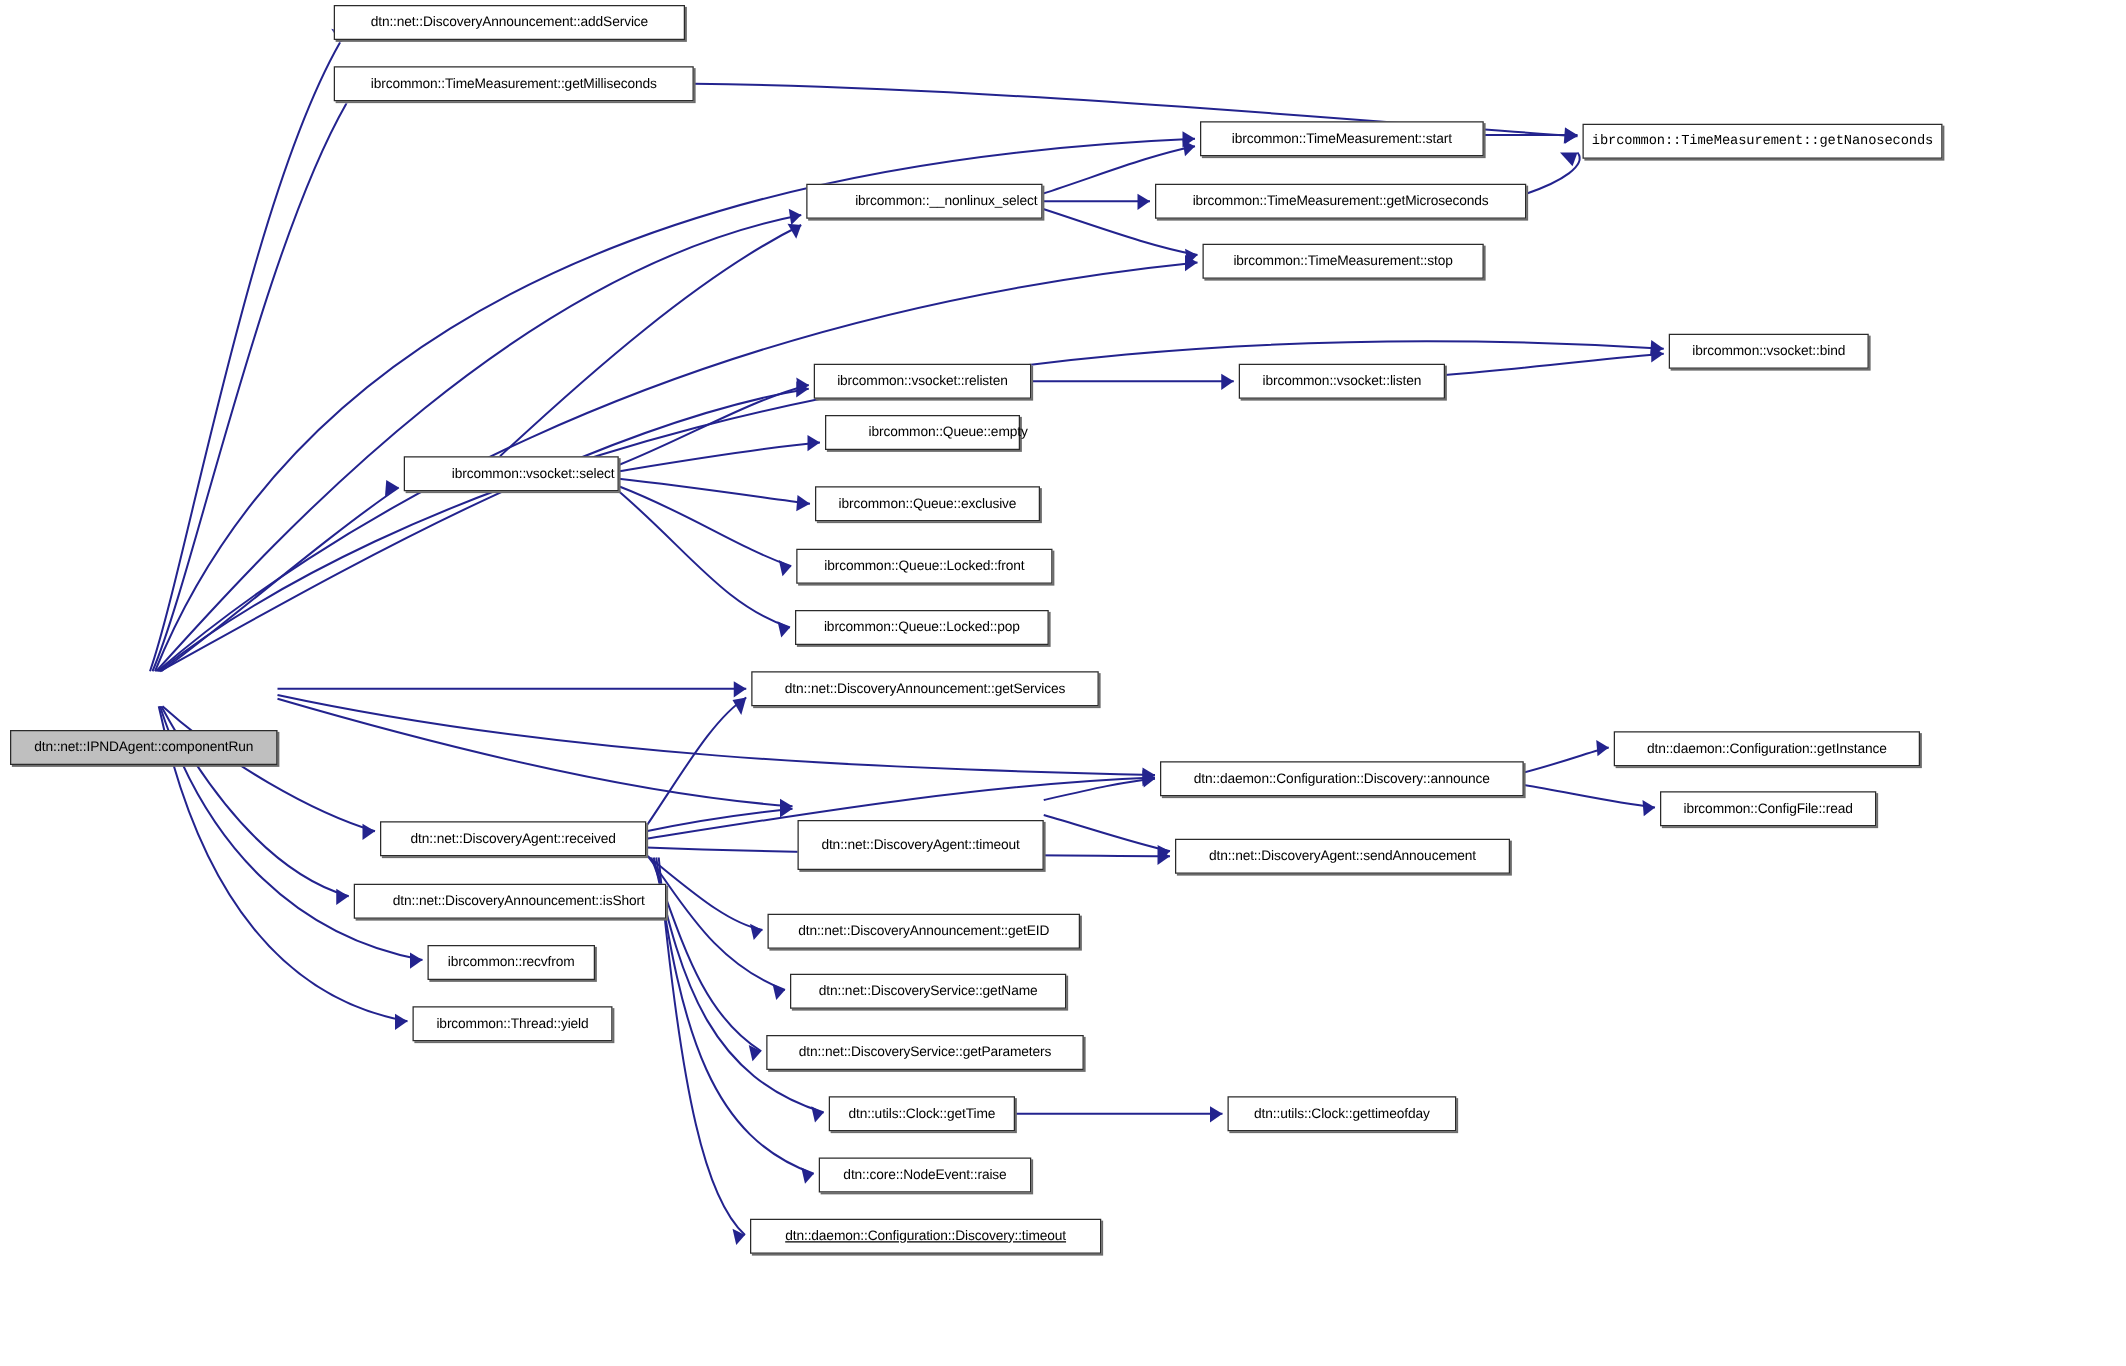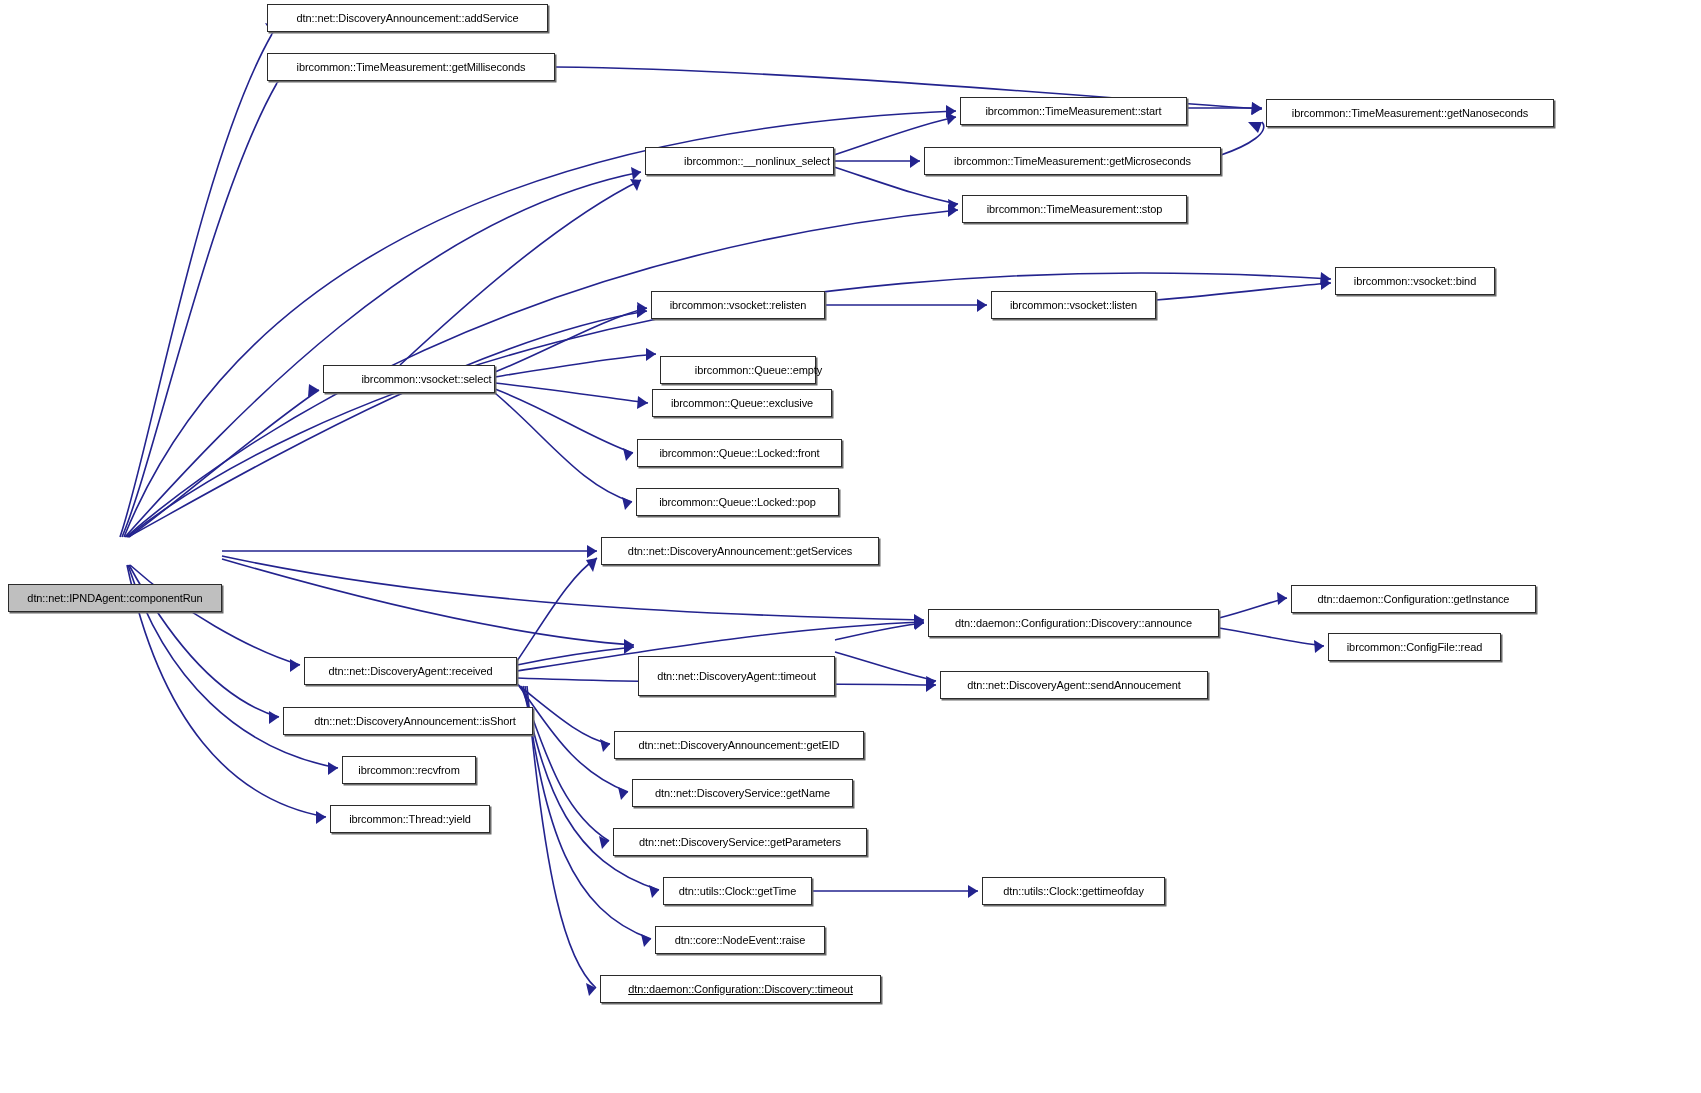--- a/index.html
+++ b/index.html
@@ -143,28 +143,28 @@
       <path d="M 1219,628 C 1255,634 1290,642 1324,646" class="edge-path"></path>
       <polygon points="1324,646 1314,640 1315,653" class="arrow-head"></polygon>
       <path d="M 812,891 L 978,891" class="edge-path"></path>
       <polygon points="978,891 968,885 968,898" class="arrow-head"></polygon>
     </svg>
   <div id="nodes-layer">
       <div class="node root" style="left: 8px; top: 537px; width: 214px; height: 28px; margin-top: 47px;">dtn::net::IPNDAgent::componentRun</div>
       <div class="node" style="left: 267px; top: 4px; width: 281px; height: 28px;">dtn::net::DiscoveryAnnouncement::addService</div>
       <div class="node" style="left: 267px; top: 53px; width: 288px; height: 28px;">ibrcommon::TimeMeasurement::getMilliseconds</div>
       <div class="node" style="left: 960px; top: 97px; width: 227px; height: 28px;">ibrcommon::TimeMeasurement::start</div>
-      <div class="node" style="left: 1266px; top: 99px; width: 288px; height: 28px;">ibrcommon::TimeMeasurement::getNanoseconds</div>
+      <div class="node" style="left: 1266px; top: 99px; width: 288px; height: 28px; font-family: Liberation Mono, monospace;">ibrcommon::TimeMeasurement::getNanoseconds</div>
       <div class="node" style="left: 645px; top: 147px; width: 189px; height: 28px; padding-left: 42px;">ibrcommon::__nonlinux_select</div>
       <div class="node" style="left: 924px; top: 147px; width: 297px; height: 28px;">ibrcommon::TimeMeasurement::getMicroseconds</div>
       <div class="node" style="left: 962px; top: 195px; width: 225px; height: 28px;">ibrcommon::TimeMeasurement::stop</div>
       <div class="node" style="left: 1335px; top: 267px; width: 160px; height: 28px;">ibrcommon::vsocket::bind</div>
       <div class="node" style="left: 651px; top: 291px; width: 174px; height: 28px;">ibrcommon::vsocket::relisten</div>
       <div class="node" style="left: 991px; top: 291px; width: 165px; height: 28px;">ibrcommon::vsocket::listen</div>
-      <div class="node" style="left: 660px; top: 356px; width: 156px; height: 28px; padding-left: 48px;">ibrcommon::Queue::empty</div>
+      <div class="node" style="left: 660px; top: 332px; width: 156px; height: 28px; padding-left: 48px;">ibrcommon::Queue::empty</div>
       <div class="node" style="left: 323px; top: 365px; width: 172px; height: 28px; padding-left: 42px;">ibrcommon::vsocket::select</div>
       <div class="node" style="left: 652px; top: 389px; width: 180px; height: 28px;">ibrcommon::Queue::exclusive</div>
       <div class="node" style="left: 637px; top: 439px; width: 205px; height: 28px;">ibrcommon::Queue::Locked::front</div>
       <div class="node" style="left: 636px; top: 488px; width: 203px; height: 28px;">ibrcommon::Queue::Locked::pop</div>
       <div class="node" style="left: 601px; top: 537px; width: 278px; height: 28px;">dtn::net::DiscoveryAnnouncement::getServices</div>
       <div class="node" style="left: 1291px; top: 585px; width: 245px; height: 28px;">dtn::daemon::Configuration::getInstance</div>
       <div class="node" style="left: 928px; top: 609px; width: 291px; height: 28px;">dtn::daemon::Configuration::Discovery::announce</div>
       <div class="node" style="left: 638px; top: 656px; width: 197px; height: 40px;">dtn::net::DiscoveryAgent::timeout</div>
       <div class="node" style="left: 1328px; top: 633px; width: 173px; height: 28px;">ibrcommon::ConfigFile::read</div>
       <div class="node" style="left: 304px; top: 657px; width: 213px; height: 28px;">dtn::net::DiscoveryAgent::received</div>

